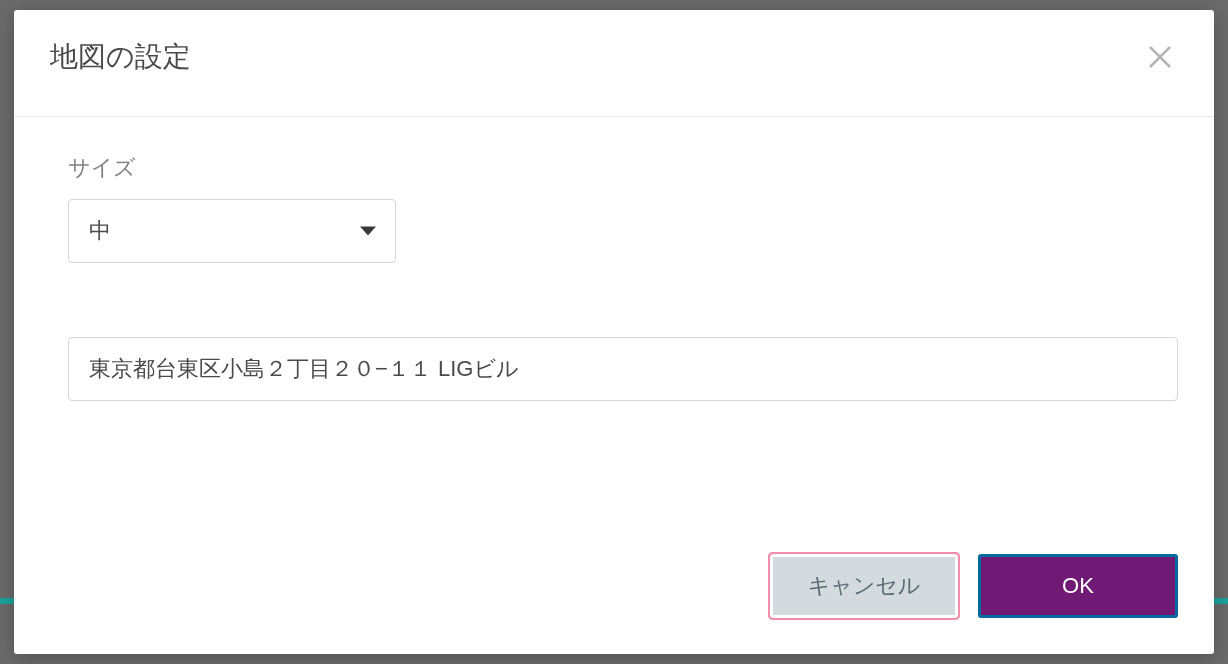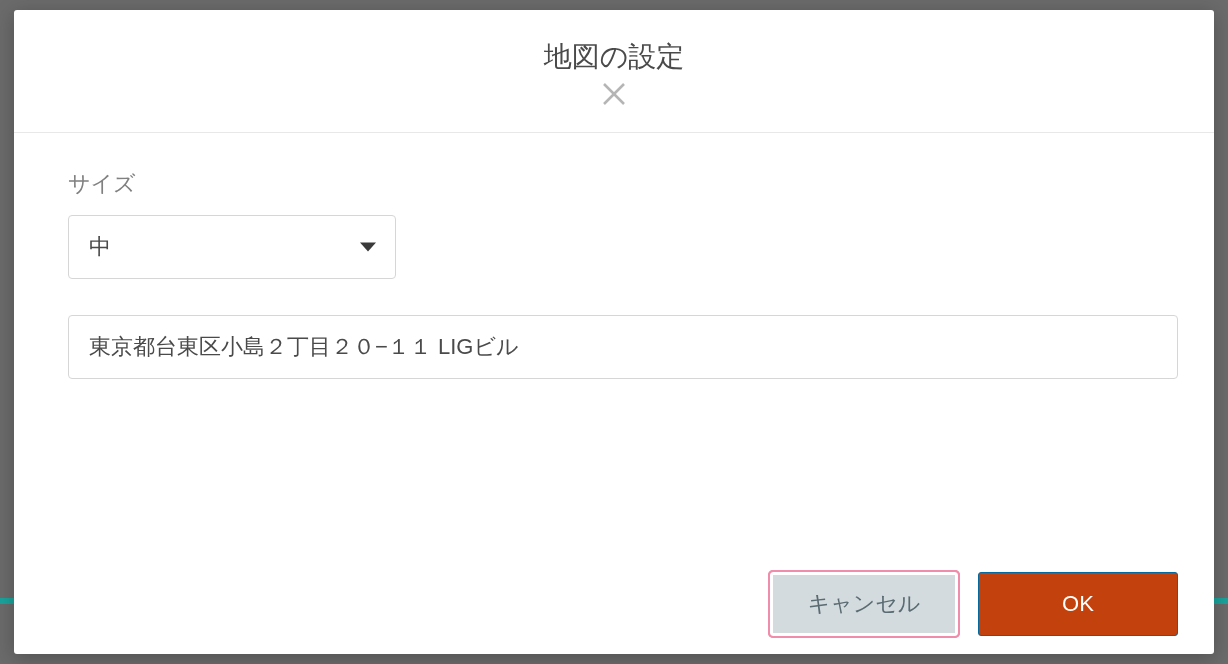--- a/index.html
+++ b/index.html
@@ -37,26 +37,25 @@
     left: 14px;
     right: 14px;
     bottom: 10px;
     background: #ffffff;
     border-radius: 3px;
     box-shadow: 0 4px 20px rgba(0,0,0,0.25);
     display: flex;
     flex-direction: column;
   }
   .dialog-header {
-    padding: 28px 36px 20px 36px;
+    padding: 28px 36px 40px 36px;
     border-bottom: 1px solid #e8e8e8;
     display: flex;
     align-items: center;
     justify-content: space-between;
-    flex-direction: column;
   }
   .dialog-title {
     font-size: 28px;
     font-weight: 400;
     color: #4a4a4a;
   }
   .close-btn {
     width: 36px;
     height: 36px;
     display: flex;
@@ -116,23 +115,24 @@
   }
   .text-input {
     width: 100%;
     height: 64px;
     border: 1px solid #d6d6d6;
     border-radius: 4px;
     background: #ffffff;
     padding: 0 20px;
     font-size: 22px;
     color: #4a4a4a;
+    margin-top: 38px;
   }
   .dialog-footer {
-    padding: 20px 36px 18px 36px;
+    padding: 20px 36px 36px 36px;
     display: flex;
     justify-content: flex-end;
     gap: 20px;
   }
   .btn {
     height: 64px;
     border-radius: 3px;
     font-size: 22px;
     cursor: pointer;
     display: inline-flex;
@@ -144,23 +144,23 @@
     width: 188px;
     background: #d3dbde;
     color: #5a6b72;
     border: 3px solid #ffffff;
     outline: 2px solid #f08daa;
     outline-offset: 0;
     box-shadow: 0 0 0 2px #f08daa;
   }
   .btn-ok {
     width: 200px;
-    background: #c2410c;
+    background: #701a75;
     color: #ffffff;
-    border: 1px solid #0369a1;
+    border: 3px solid #0369a1;
   }
 </style>
 </head>
 <body>
 
 <div class="backdrop">
   <div class="backdrop-accent"></div>
 </div>
 
 <div class="dialog">

